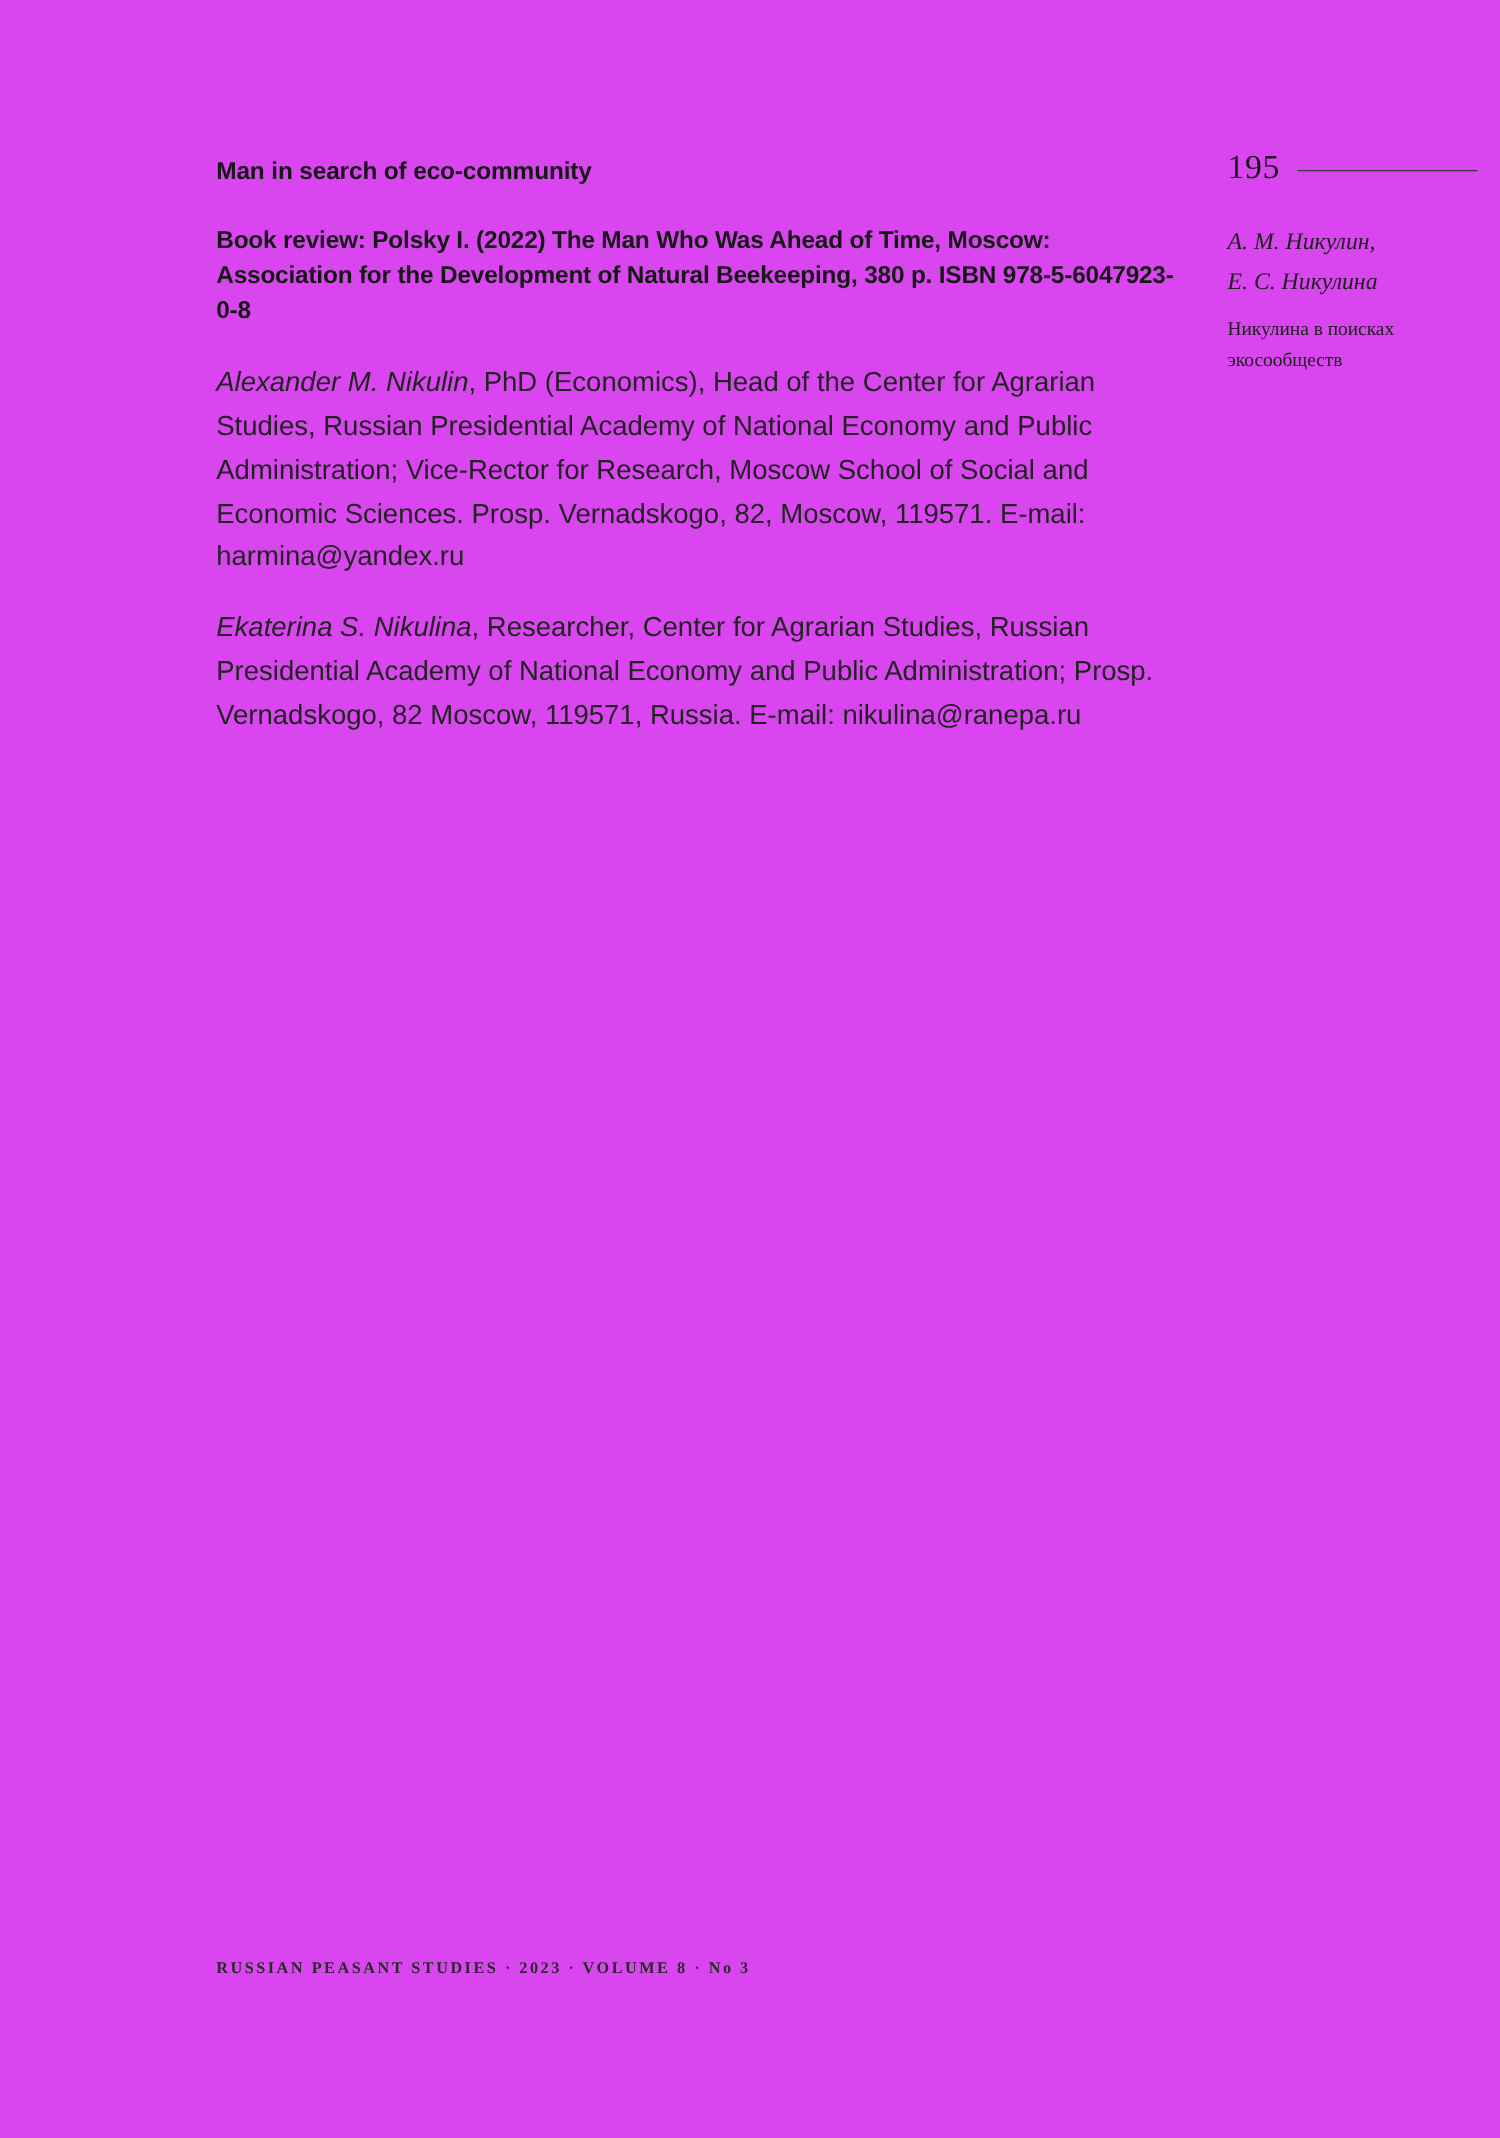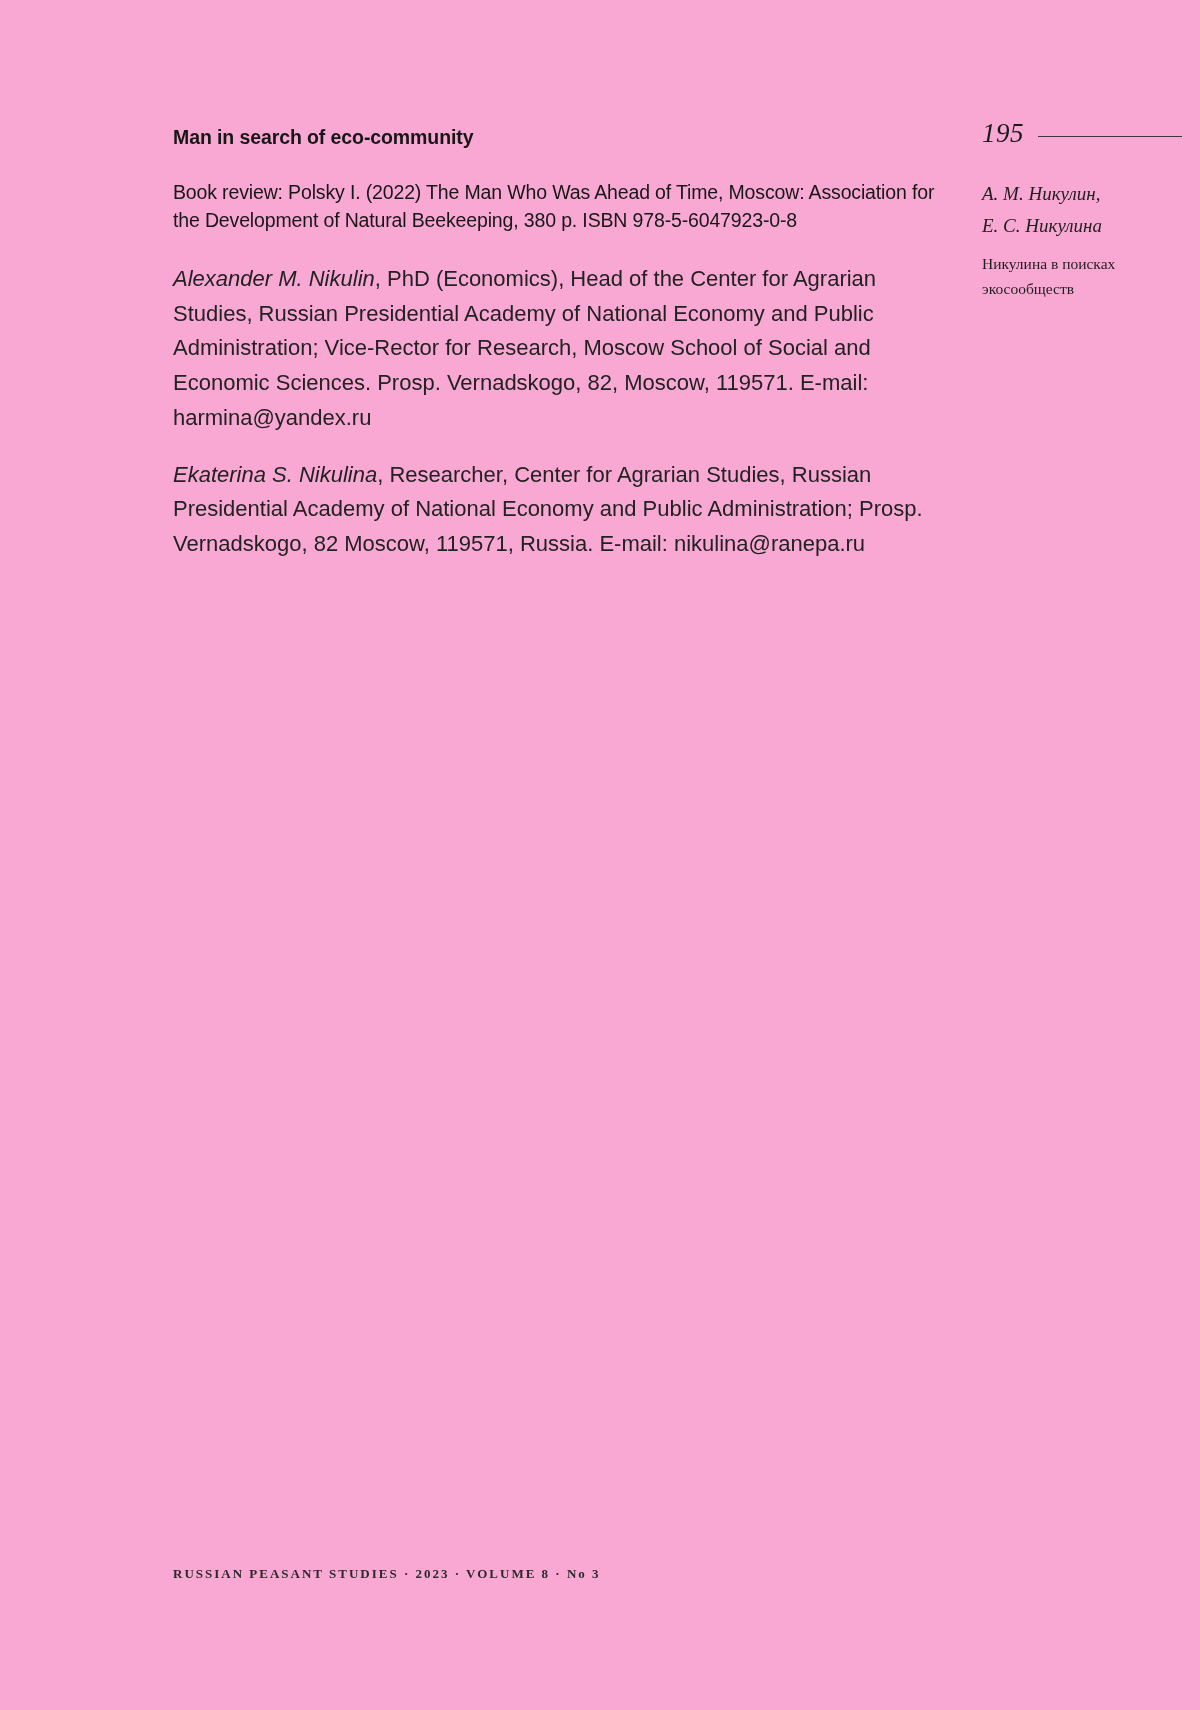--- a/index.html
+++ b/index.html
@@ -12,21 +12,21 @@
     height: 1710px;
     position: relative;
     font-family: "Liberation Sans", sans-serif;
     color: #1a1a1a;
     overflow: hidden;
   }
 
   .page {
     position: absolute;
     inset: 0;
-    background: #f9a8d4;
+    background: #d946ef;
   }
 
   
   .main-col {
     position: absolute;
     left: 173px;
     top: 125px;
     width: 768px;
   }
 
@@ -34,21 +34,21 @@
     font-size: 19.5px;
     font-weight: bold;
     letter-spacing: -0.1px;
     color: #171717;
     margin: 0 0 30px 0;
     line-height: 1.25;
   }
 
   .article-title {
     font-size: 19.5px;
-    font-weight: normal;
+    font-weight: bold;
     color: #171717;
     line-height: 1.42;
     margin: 0 0 27px 0;
     letter-spacing: -0.15px;
   }
 
   .author-block {
     font-size: 22px;
     line-height: 1.58;
     color: #222222;
@@ -66,21 +66,20 @@
     width: 200px;
   }
 
   .folio-row {
     display: flex;
     align-items: center;
     height: 30px;
   }
   .folio {
     font-family: "Liberation Serif", serif;
-    font-style: italic;
     font-size: 27px;
     color: #1a1a1a;
     line-height: 1;
     letter-spacing: 0.5px;
   }
   .folio-rule {
     flex: 1 1 auto;
     height: 1px;
     background: #3a3a3a;
     margin-left: 14px;

